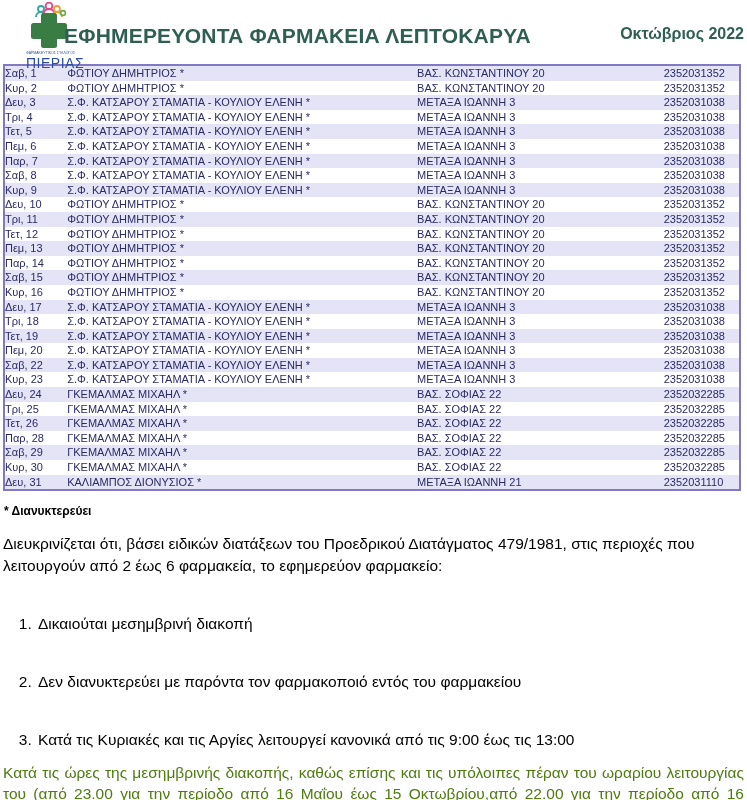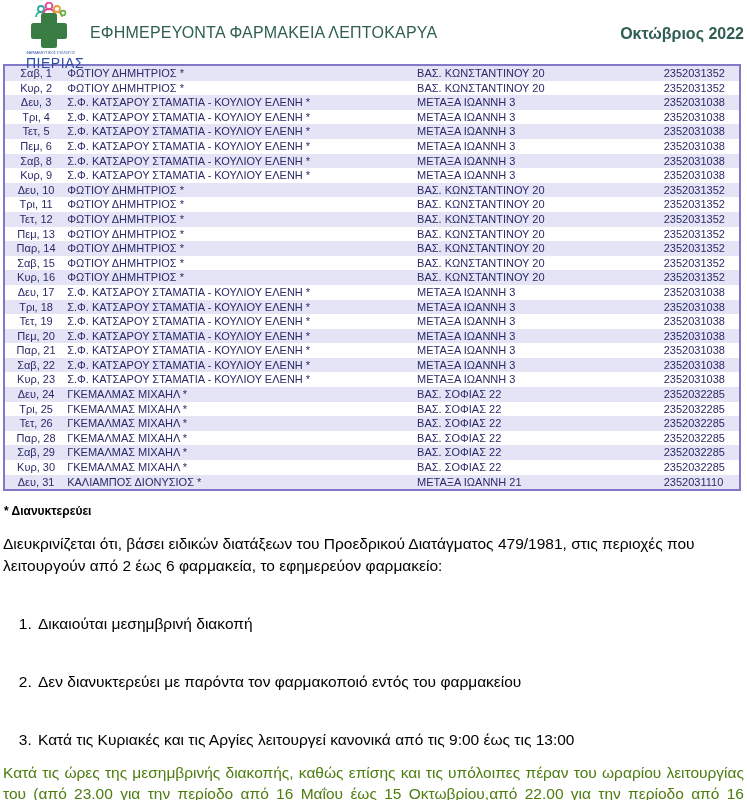--- a/index.html
+++ b/index.html
@@ -8,38 +8,38 @@
     font-family:"Liberation Sans","DejaVu Sans",sans-serif;
     color:#000;overflow:hidden;
     --title-green:#2F5F53;--table-border:#8179C8;--table-stripe:#E4E4F6;
     --table-text:#2A2A68;--logo-green:#3A7D44;--logo-blue:#2B4EA2;
   }
   .header{position:relative;height:63px;}
   .logo{position:absolute;left:26px;top:2px;width:46px;text-align:center;line-height:1;}
   .logo-org-small{display:block;font-size:3.5px;color:var(--logo-blue);letter-spacing:0;margin-top:1px;white-space:nowrap;}
   .logo-org{display:block;font-size:14px;font-weight:normal;color:var(--logo-blue);letter-spacing:.5px;}
   .header-title{
-    position:absolute;left:90px;top:24px;font-size:16px;font-weight:normal;
+    position:absolute;left:64px;top:24px;font-size:21px;font-weight:bold;
     color:var(--title-green);letter-spacing:.2px;white-space:nowrap;
   }
   .header-month{
     position:absolute;right:3px;top:25px;font-size:16px;font-weight:bold;
     color:var(--title-green);white-space:nowrap;
   }
   table.duty{
     margin:1px 5px 0 3px;width:738px;table-layout:fixed;
     border-collapse:collapse;border:2px solid var(--table-border);
     font-size:11px;color:var(--table-text);
   }
   table.duty td{
     padding:1px 0 1px 0;line-height:12.6px;height:12.6px;
     white-space:nowrap;overflow:hidden;
   }
   table.duty tr:nth-child(odd){background:var(--table-stripe);}
-  td.col-day{width:62px;padding-left:6px;text-align:center;}
+  td.col-day{width:62px;padding-left:6px;}
   td.col-name{width:349px;}
   td.col-address{width:246px;}
   td.col-phone{width:75px;}
   .footnote{margin:13px 0 0 4px;font-size:12px;font-weight:bold;color:#000;}
   .para{margin:15px 3px 4px 3px;font-size:15.5px;line-height:22px;color:#000;}
   ol.rules{margin:13px 0 0 0;padding:0 0 0 36px;font-size:15.5px;line-height:22px;color:#000;}
   ol.rules li{padding-left:2px;margin-top:36px;}
   .closing{margin:11px 3px 0 3px;font-size:15.5px;line-height:21px;text-align:justify;color:#4d7c0f;}
 </style>
 </head>
@@ -99,20 +99,26 @@
         <td class="col-address">ΜΕΤΑΞΑ ΙΩΑΝΝΗ 3</td>
         <td class="col-phone">2352031038</td>
       </tr>
       <tr>
         <td class="col-day">Πεμ, 6</td>
         <td class="col-name">Σ.Φ. ΚΑΤΣΑΡΟΥ ΣΤΑΜΑΤΙΑ - ΚΟΥΛΙΟΥ ΕΛΕΝΗ *</td>
         <td class="col-address">ΜΕΤΑΞΑ ΙΩΑΝΝΗ 3</td>
         <td class="col-phone">2352031038</td>
       </tr>
       <tr>
+        <td class="col-day">Παρ, 7</td>
+        <td class="col-name">Σ.Φ. ΚΑΤΣΑΡΟΥ ΣΤΑΜΑΤΙΑ - ΚΟΥΛΙΟΥ ΕΛΕΝΗ *</td>
+        <td class="col-address">ΜΕΤΑΞΑ ΙΩΑΝΝΗ 3</td>
+        <td class="col-phone">2352031038</td>
+      </tr>
+      <tr>
         <td class="col-day">Σαβ, 8</td>
         <td class="col-name">Σ.Φ. ΚΑΤΣΑΡΟΥ ΣΤΑΜΑΤΙΑ - ΚΟΥΛΙΟΥ ΕΛΕΝΗ *</td>
         <td class="col-address">ΜΕΤΑΞΑ ΙΩΑΝΝΗ 3</td>
         <td class="col-phone">2352031038</td>
       </tr>
       <tr>
         <td class="col-day">Κυρ, 9</td>
         <td class="col-name">Σ.Φ. ΚΑΤΣΑΡΟΥ ΣΤΑΜΑΤΙΑ - ΚΟΥΛΙΟΥ ΕΛΕΝΗ *</td>
         <td class="col-address">ΜΕΤΑΞΑ ΙΩΑΝΝΗ 3</td>
         <td class="col-phone">2352031038</td>
@@ -172,26 +178,20 @@
         <td class="col-phone">2352031038</td>
       </tr>
       <tr>
         <td class="col-day">Τετ, 19</td>
         <td class="col-name">Σ.Φ. ΚΑΤΣΑΡΟΥ ΣΤΑΜΑΤΙΑ - ΚΟΥΛΙΟΥ ΕΛΕΝΗ *</td>
         <td class="col-address">ΜΕΤΑΞΑ ΙΩΑΝΝΗ 3</td>
         <td class="col-phone">2352031038</td>
       </tr>
       <tr>
         <td class="col-day">Πεμ, 20</td>
-        <td class="col-name">Σ.Φ. ΚΑΤΣΑΡΟΥ ΣΤΑΜΑΤΙΑ - ΚΟΥΛΙΟΥ ΕΛΕΝΗ *</td>
-        <td class="col-address">ΜΕΤΑΞΑ ΙΩΑΝΝΗ 3</td>
-        <td class="col-phone">2352031038</td>
-      </tr>
-      <tr>
-        <td class="col-day">Παρ, 21</td>
         <td class="col-name">Σ.Φ. ΚΑΤΣΑΡΟΥ ΣΤΑΜΑΤΙΑ - ΚΟΥΛΙΟΥ ΕΛΕΝΗ *</td>
         <td class="col-address">ΜΕΤΑΞΑ ΙΩΑΝΝΗ 3</td>
         <td class="col-phone">2352031038</td>
       </tr>
       <tr>
         <td class="col-day">Σαβ, 22</td>
         <td class="col-name">Σ.Φ. ΚΑΤΣΑΡΟΥ ΣΤΑΜΑΤΙΑ - ΚΟΥΛΙΟΥ ΕΛΕΝΗ *</td>
         <td class="col-address">ΜΕΤΑΞΑ ΙΩΑΝΝΗ 3</td>
         <td class="col-phone">2352031038</td>
       </tr>

